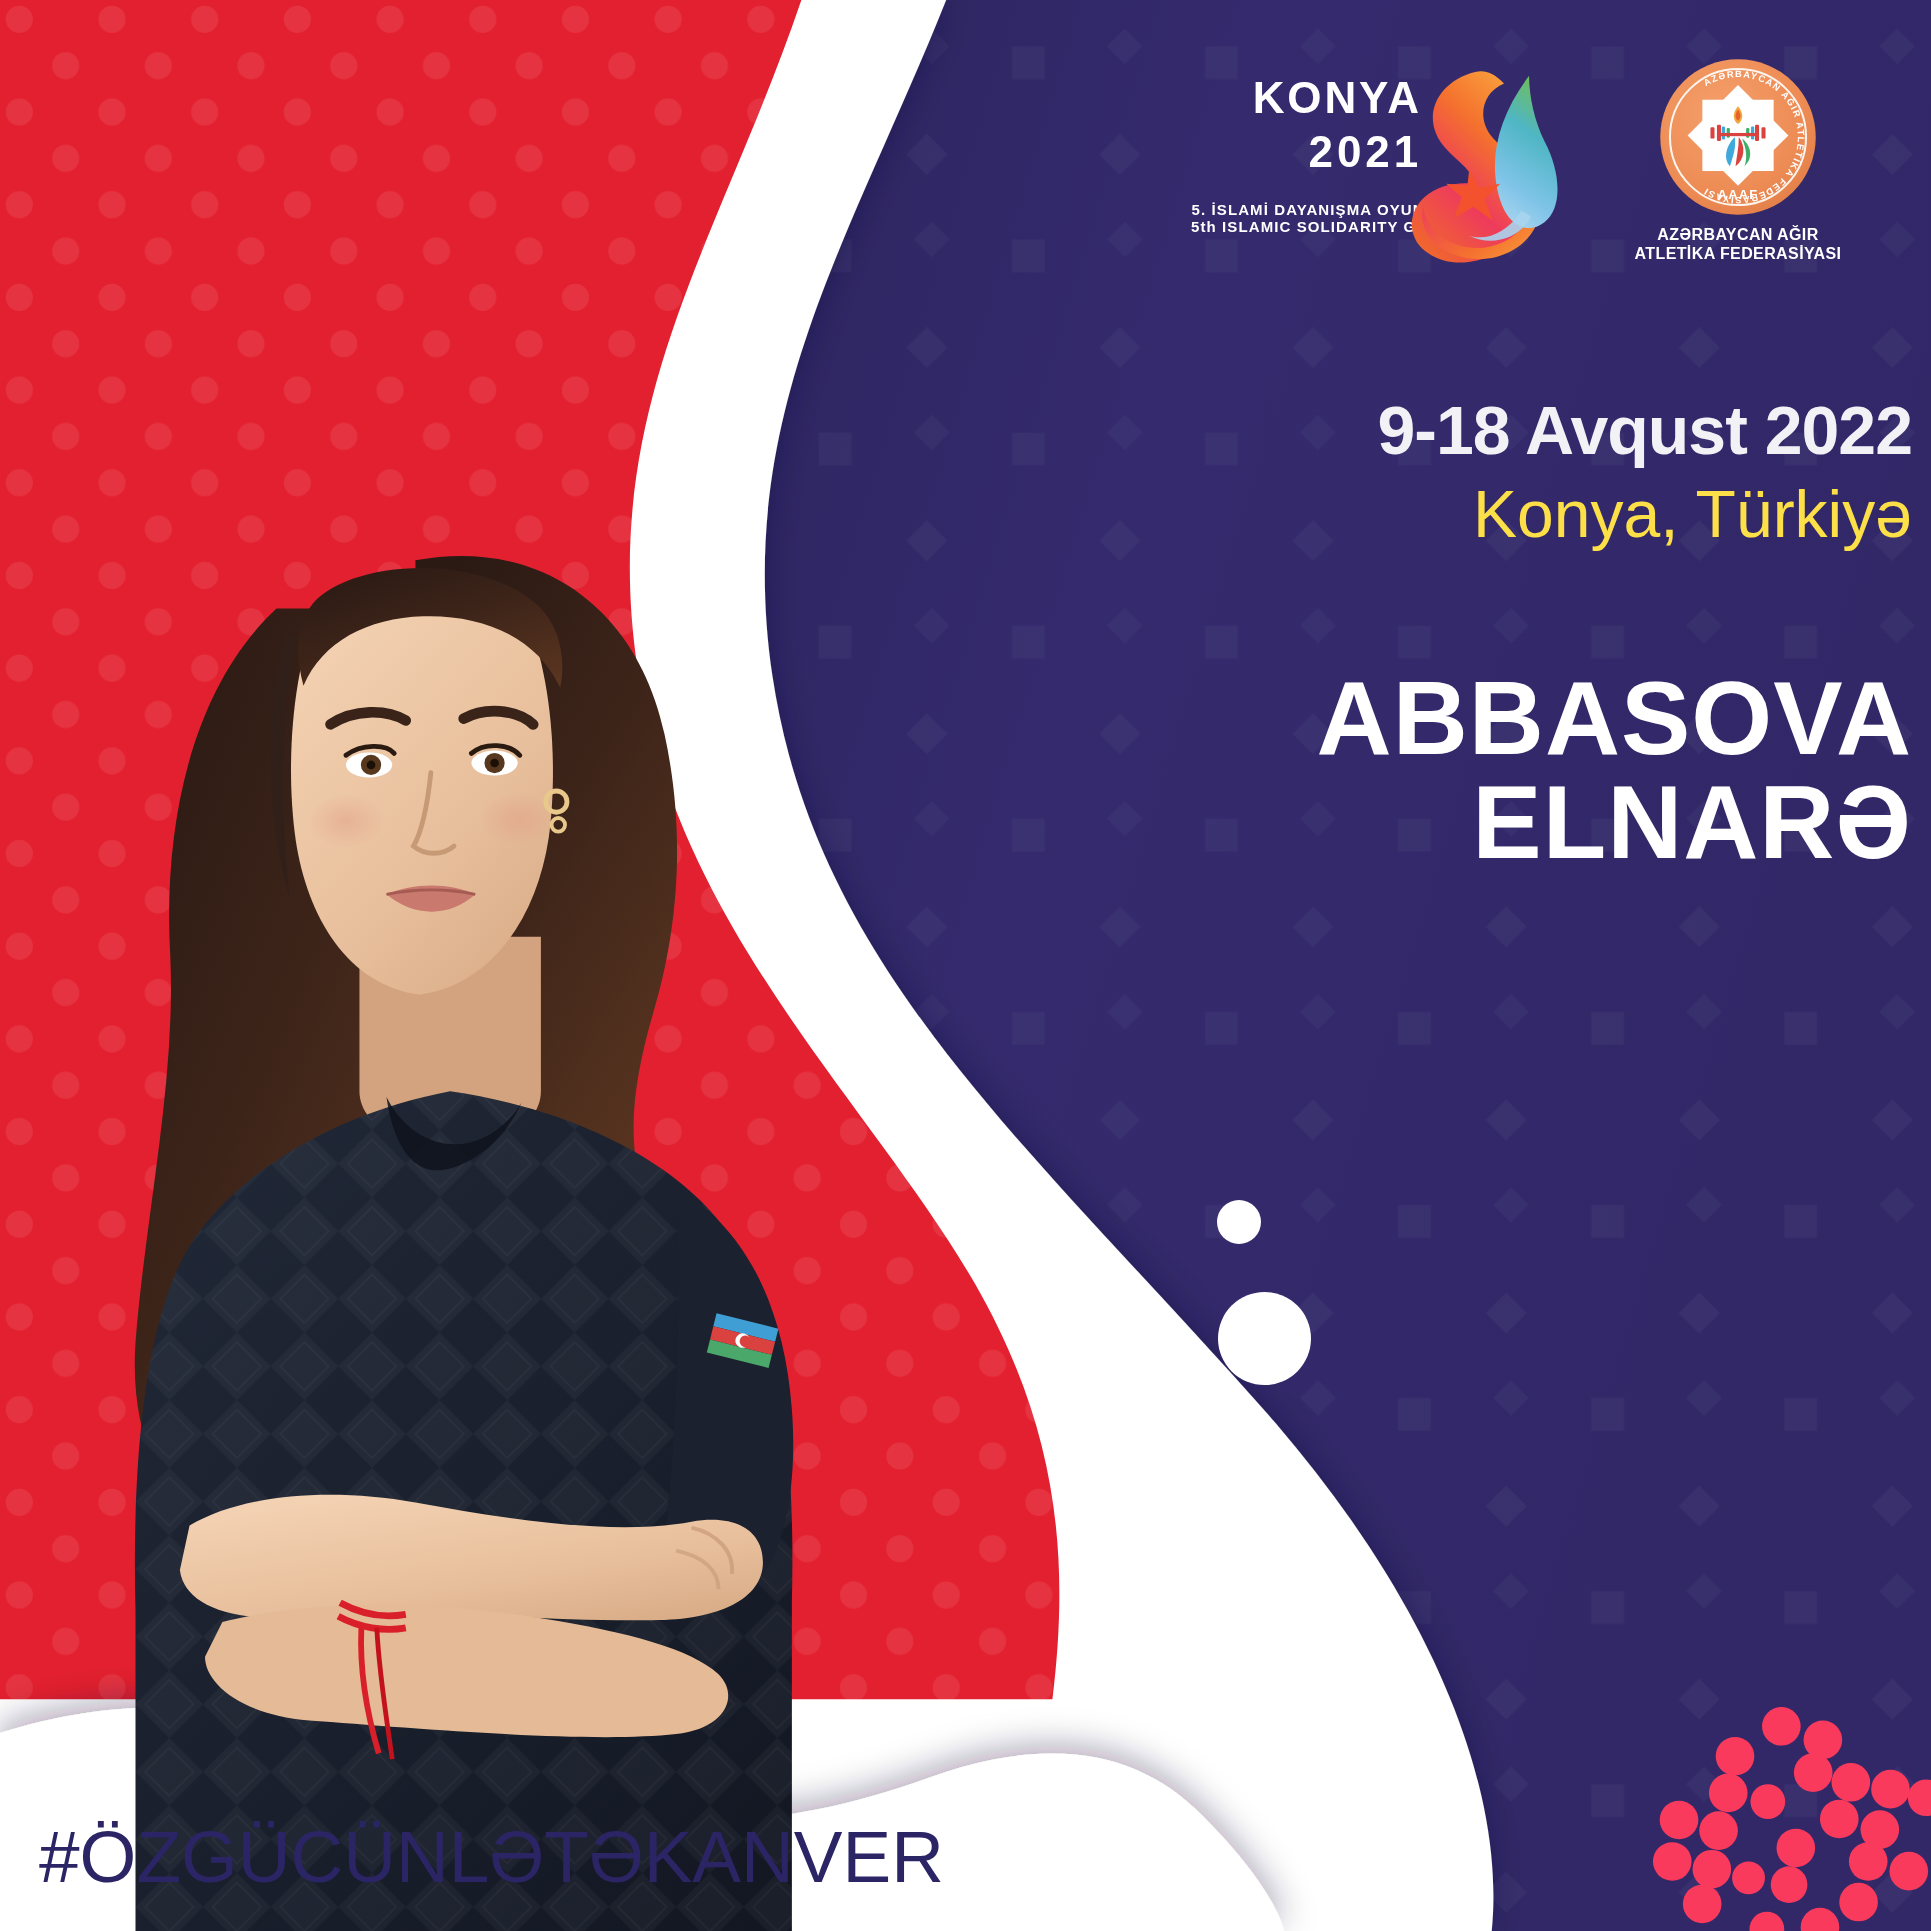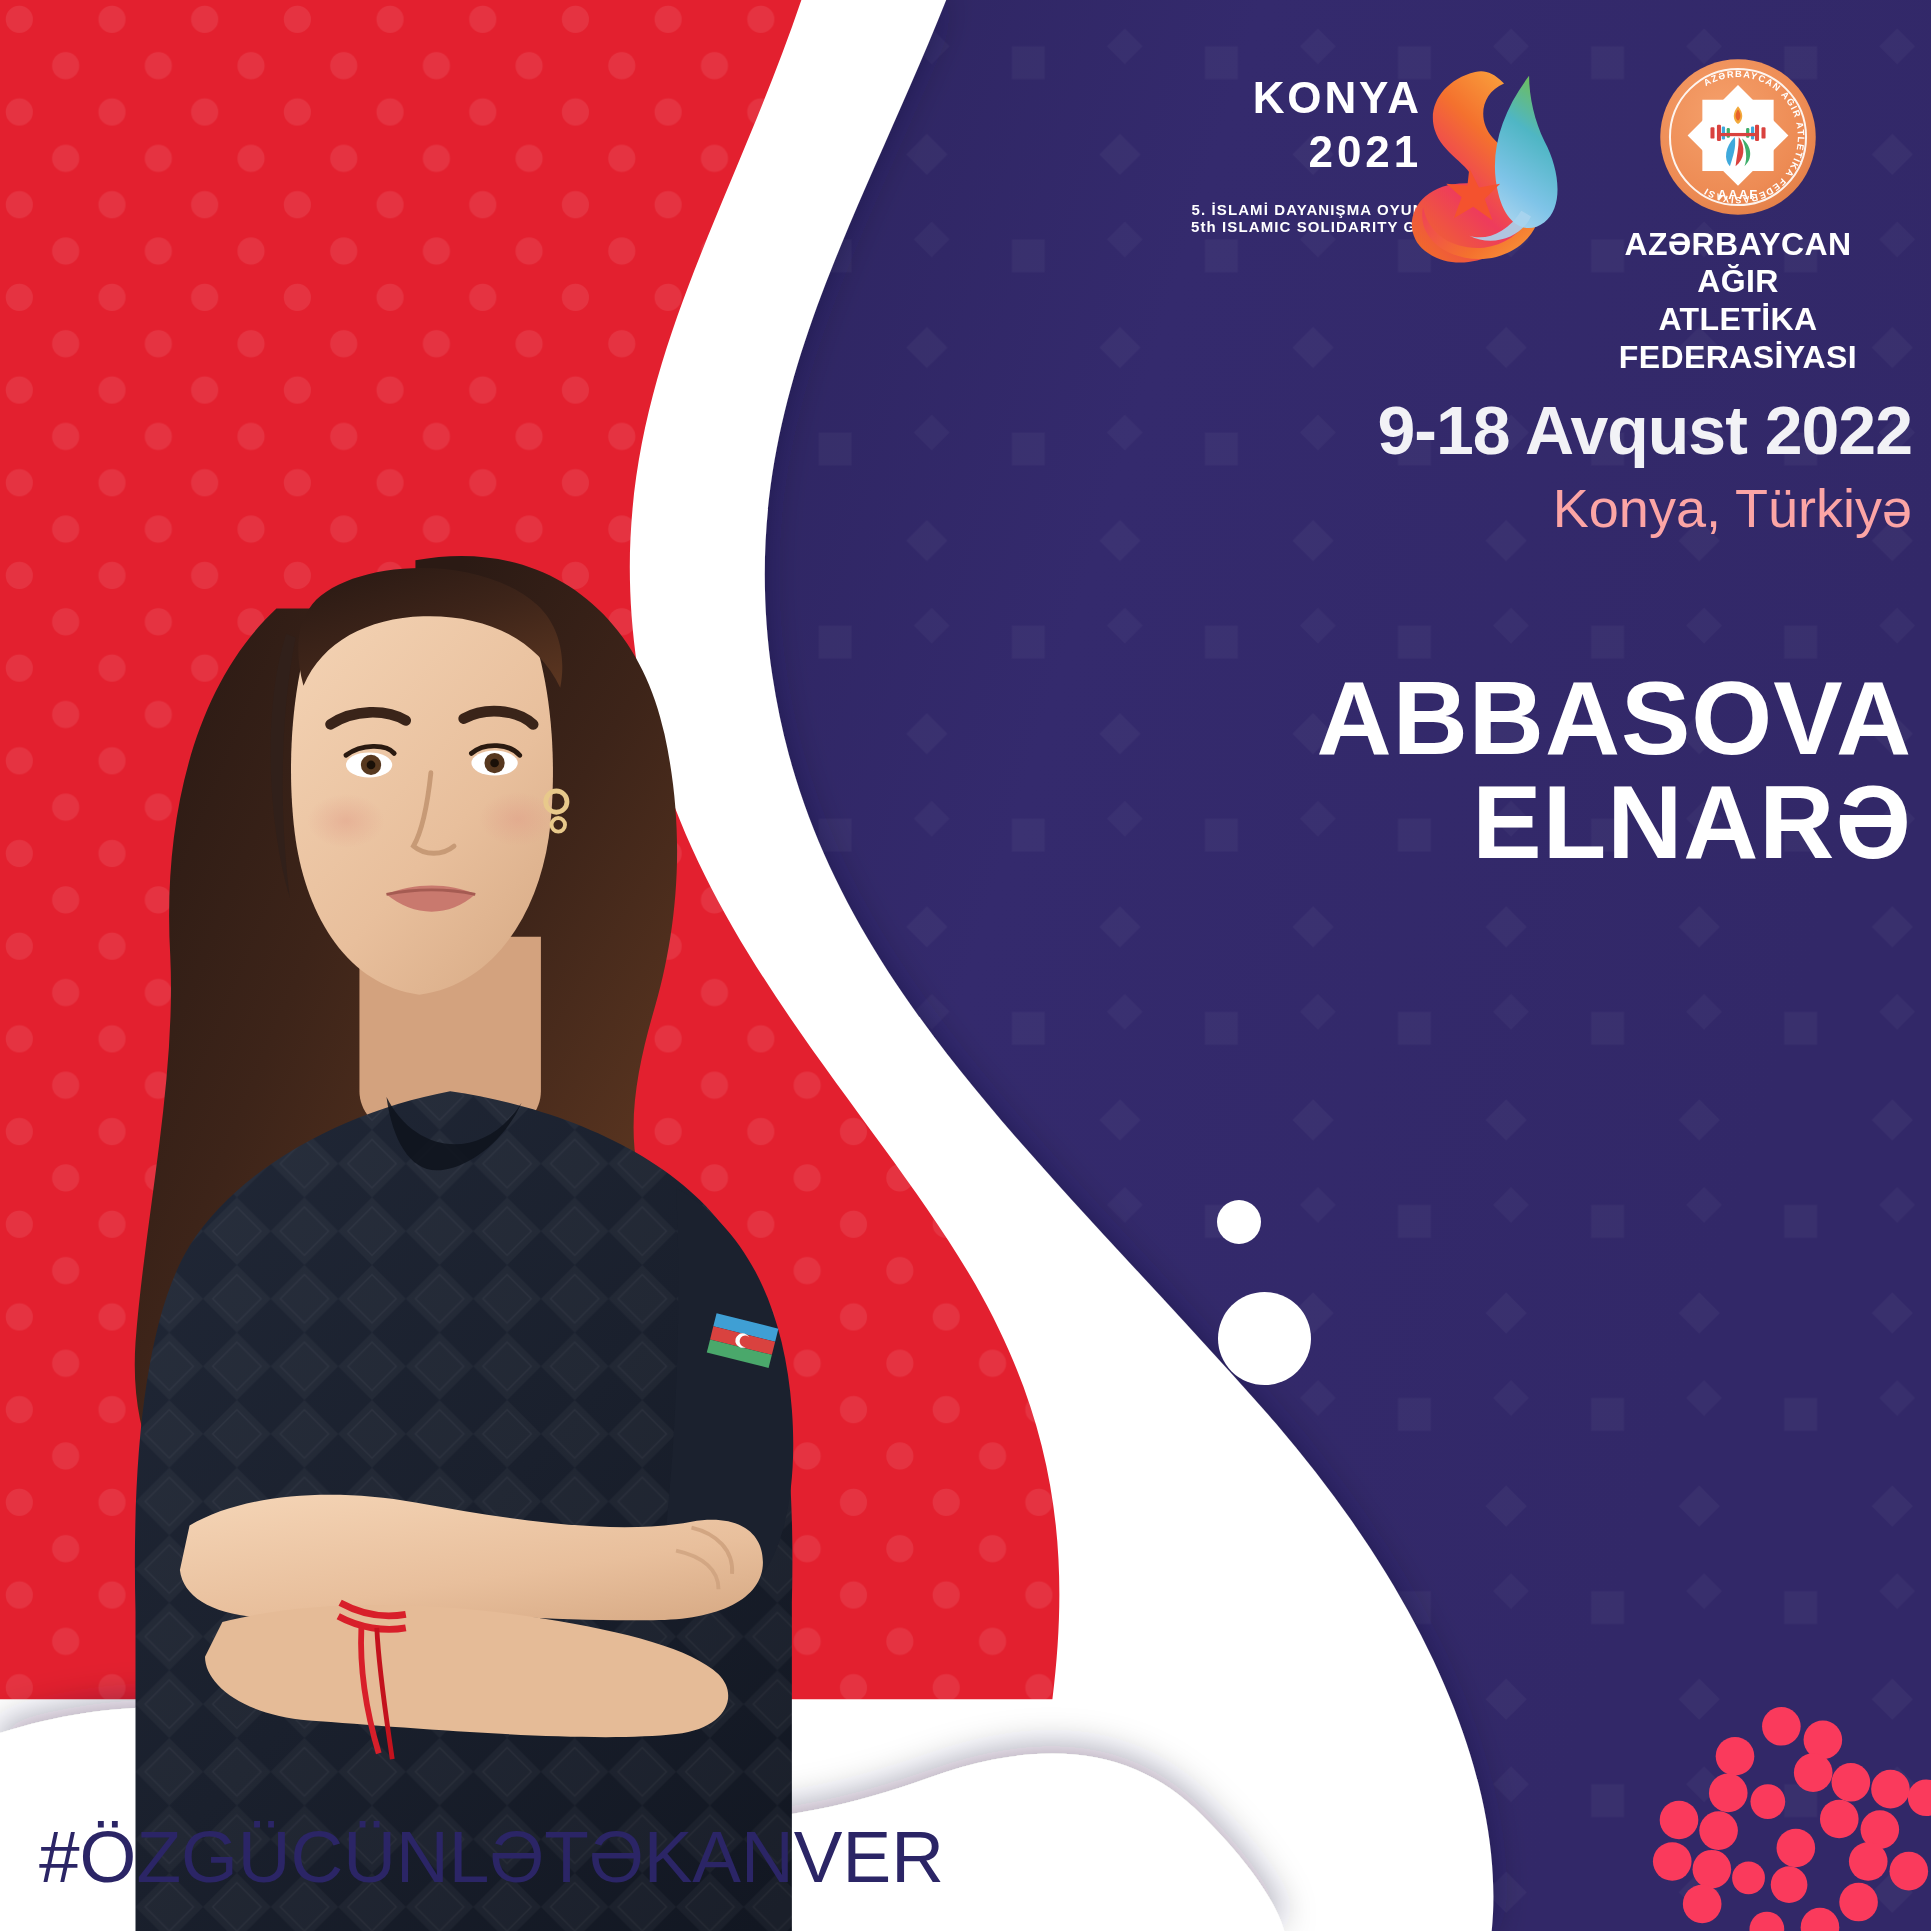--- a/index.html
+++ b/index.html
@@ -19,27 +19,27 @@
   .konya-k{font-weight:bold;color:#fff;letter-spacing:1.9px;line-height:1;}
   #konya-name{font-size:44px;letter-spacing:2.9px;}
   #konya-year{font-size:44px;letter-spacing:3.9px;margin-top:10px;}
   .konya-sub{color:#fff;font-weight:bold;font-size:15px;letter-spacing:1.1px;line-height:1.15;white-space:nowrap;}
   #konya-sub-wrap{position:absolute;left:1px;top:135px;}
   #konya-flame{position:absolute;left:210px;top:-3.9px;width:183px;height:201px;}
 
   
   #fed{left:1593px;top:56px;width:290px;height:212px;text-align:center;}
   #fed-badge{width:162px;height:162px;margin:0 auto;display:block;}
-  #fed-name{margin-top:7.7px;color:#fff;font-weight:bold;font-size:32px;
+  #fed-name{margin-top:7.7px;color:#fff;font-weight:bold;font-size:16px;
             line-height:1.18;letter-spacing:0.4px;}
 
   
   #date-block{left:1043px;top:396px;width:869px;text-align:right;}
   #date-line{color:#f2f2f6;font-weight:bold;font-size:68px;letter-spacing:-1px;line-height:1;}
-  #place-line{color:#fca5a5;font-weight:normal;font-size:54px;margin-top:17.4px;line-height:1;}
+  #place-line{color:#fde047;font-weight:normal;font-size:66px;margin-top:17.4px;line-height:1;}
 
   
   #name-block{left:966px;top:666px;width:946px;text-align:right;}
   .aname{color:#fff;font-weight:bold;font-size:104px;line-height:1.0;letter-spacing:1px;}
   #aname-first{margin-bottom:7.7px;}
   #sport-line{color:#f0eff5;font-weight:300;font-size:48px;margin-top:25px;
               letter-spacing:1px;line-height:1;}
 
   
   #dot-sm{left:1217px;top:1200px;width:44px;height:44px;border-radius:50%;background:#fff;}

